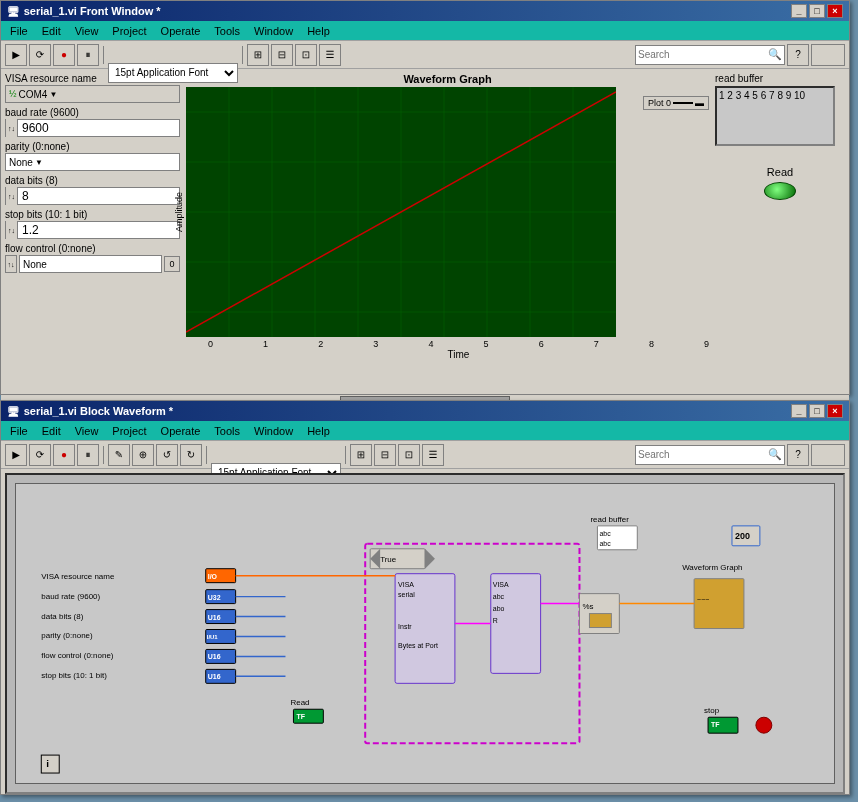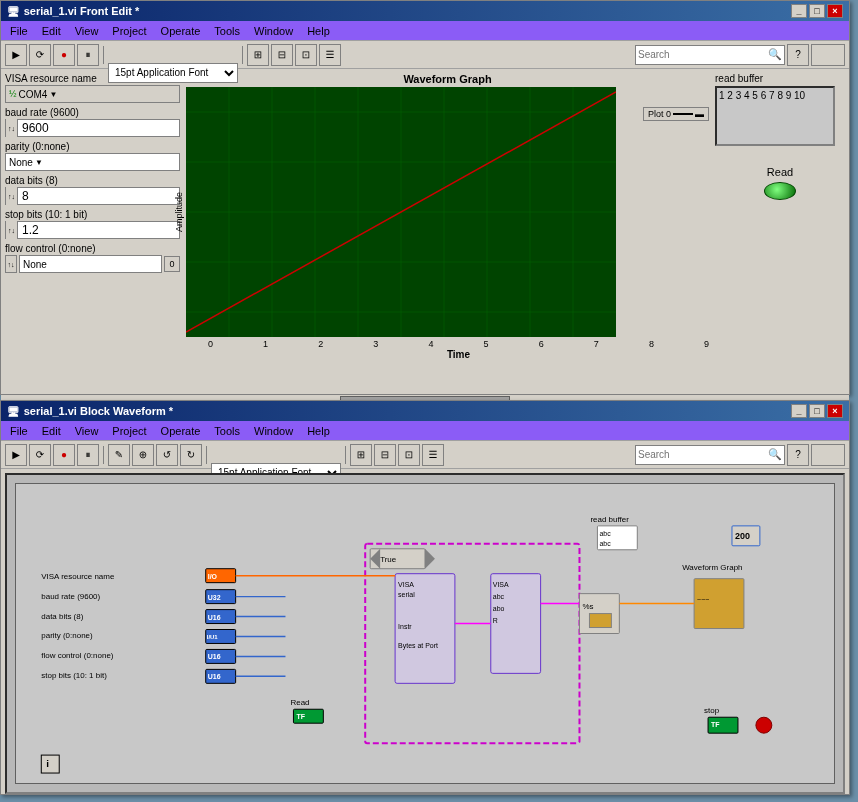--- a/index.html
+++ b/index.html
@@ -37,21 +37,21 @@
       border: 1px solid #808080;
       font-size: 9px;
       display: flex;
       align-items: center;
       justify-content: center;
       cursor: pointer;
       color: #000;
     }
 
     .menubar {
-      background: #8b5cf6;
+      background: #14b8a6;
       display: flex;
       gap: 4px;
       padding: 2px 4px;
       border-bottom: 1px solid #a0a0a0;
       height: 20px;
       align-items: center;
     }
 
     .menu-item {
       padding: 1px 5px;
@@ -310,21 +310,21 @@
       font-size: 9px;
     }
   </style>
 </head>
 <body>
 
 <div class="window front-panel">
   <div class="title-bar">
     <div style="display:flex;align-items:center;gap:4px;">
       <span style="font-size:10px;">🖥</span>
-      <span>serial_1.vi Front Edit *</span>
+      <span>serial_1.vi Front Window *</span>
     </div>
     <div class="title-bar-buttons">
       <div class="title-btn">_</div>
       <div class="title-btn">□</div>
       <div class="title-btn" style="background:#c00;color:white;">×</div>
     </div>
   </div>
   <div class="menubar">
     <span class="menu-item">File</span>
     <span class="menu-item">Edit</span>
@@ -410,21 +410,21 @@
             <span>None</span>
           </div>
           <div class="small-number-box">0</div>
         </div>
       </div>
     </div>
 
     <div class="waveform-container">
       <div class="waveform-title">Waveform Graph</div>
       <div style="position:relative;display:flex;flex-direction:column;">
-        <div style="position:absolute;top:20px;right:0;z-index:2;display:flex;align-items:center;gap:2px;background:#d4d0c8;border:1px solid #808080;padding:1px 4px;font-size:9px;">
+        <div style="position:absolute;top:9px;right:0;z-index:2;display:flex;align-items:center;gap:2px;background:#d4d0c8;border:1px solid #808080;padding:1px 4px;font-size:9px;">
           <span>Plot 0</span>
           <span style="display:inline-block;width:20px;height:2px;background:#000;vertical-align:middle;"></span>
           <span style="font-size:9px;">▬</span>
         </div>
         <div style="display:flex;">
 
 
           <div style="position:relative;flex:1;">
             <div style="position:absolute;left:-12px;top:50%;font-size:9px;transform:rotate(-90deg) translateX(-50%);transform-origin:0 0;white-space:nowrap;">Amplitude</div>
             <svg style="display:block;" width="430" height="250" viewBox="0 0 430 250">
@@ -457,21 +457,21 @@
           <span>1</span>
           <span>2</span>
           <span>3</span>
           <span>4</span>
           <span>5</span>
           <span>6</span>
           <span>7</span>
           <span>8</span>
           <span>9</span>
         </div>
-        <div class="axis-title" style="padding-left:22px;font-weight:bold;">Time</div>
+        <div class="axis-title" style="padding-left:22px;">Time</div>
       </div>
     </div>
 
     <div class="read-buffer-area">
       <div class="buffer-label">read buffer</div>
       <div class="buffer-display">
         <span>1 2 3 4 5 6 7 8 9 10</span>
       </div>
       <div class="read-btn-area">
         <span class="read-label">Read</span>

